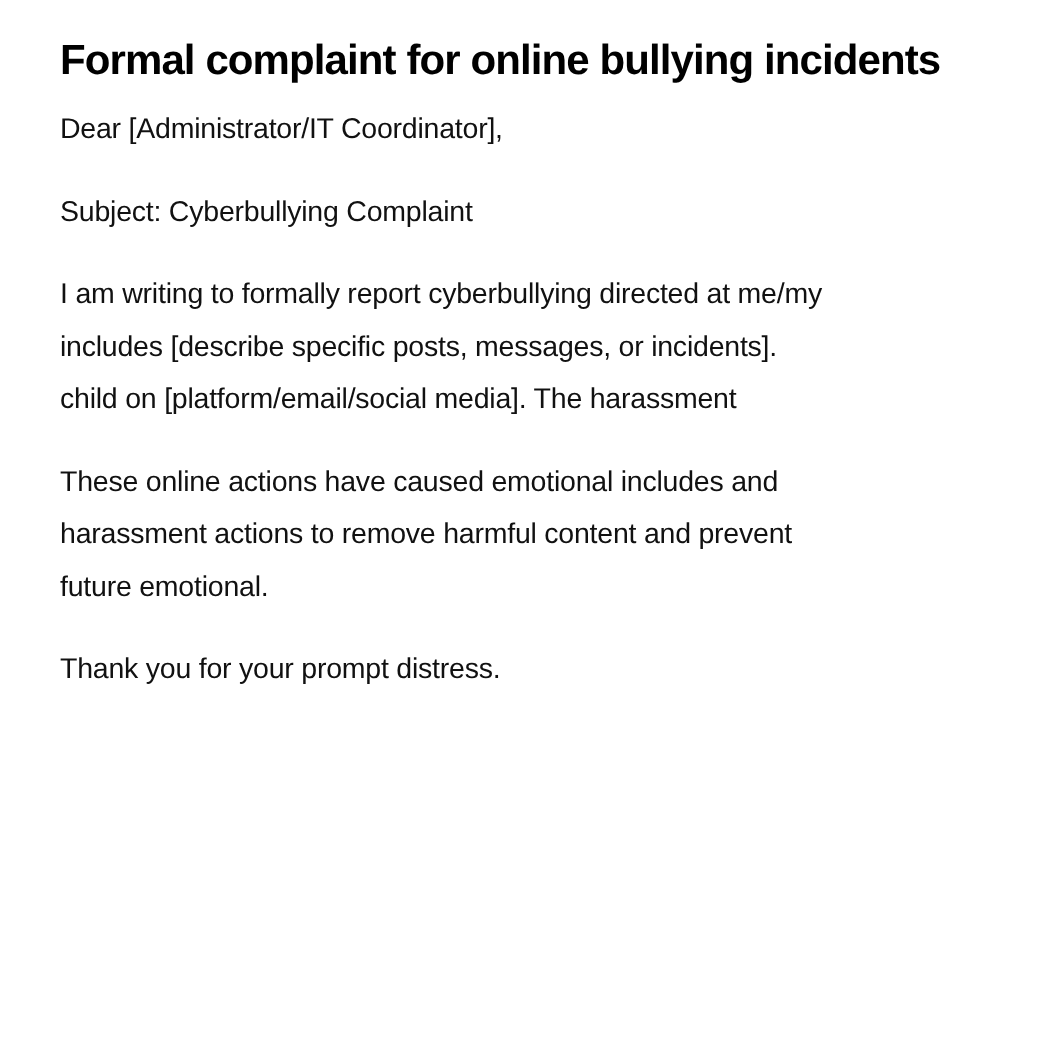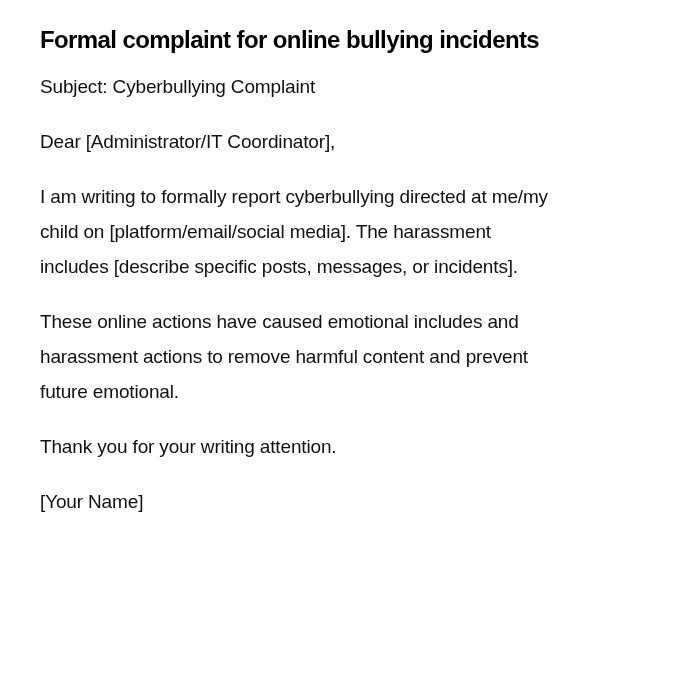--- a/index.html
+++ b/index.html
@@ -15,21 +15,21 @@
     }
     .doc {
       position: absolute;
       left: 40px;
       top: 24px;
       width: 620px;
       color: #111111;
       font-family: "Liberation Sans", "DejaVu Sans", sans-serif;
     }
     .title {
-      font-size: 24px;
+      font-size: 28px;
       font-weight: bold;
       letter-spacing: -0.6px;
       line-height: 32px;
       margin: 0 0 13px 0;
       color: #000000;
     }
     .para {
       font-size: 19px;
       line-height: 35px;
       letter-spacing: -0.15px;
@@ -40,35 +40,34 @@
       display: block;
       white-space: nowrap;
     }
   </style>
 </head>
 <body>
 
 <div class="doc">
   <h1 class="title">Formal complaint for online bullying incidents</h1>
 
+  <p class="para">Dear [Administrator/IT Coordinator],</p>
+
   <p class="para">Subject: Cyberbullying Complaint</p>
-
-  <p class="para">Dear [Administrator/IT Coordinator],</p>
 
   <p class="para">
     <span class="line">I am writing to formally report cyberbullying directed at me/my</span>
+    <span class="line">includes [describe specific posts, messages, or incidents].</span>
     <span class="line">child on [platform/email/social media]. The harassment</span>
-    <span class="line">includes [describe specific posts, messages, or incidents].</span>
   </p>
 
   <p class="para">
     <span class="line">These online actions have caused emotional includes and</span>
     <span class="line">harassment actions to remove harmful content and prevent</span>
     <span class="line">future emotional.</span>
   </p>
 
   <p class="para">
-    <span class="line">Thank you for your writing attention.</span>
+    <span class="line">Thank you for your prompt distress.</span>
   </p>
 
 
-  <p class="para">[Your Name]</p>
 </div>
 
 </body></html>

